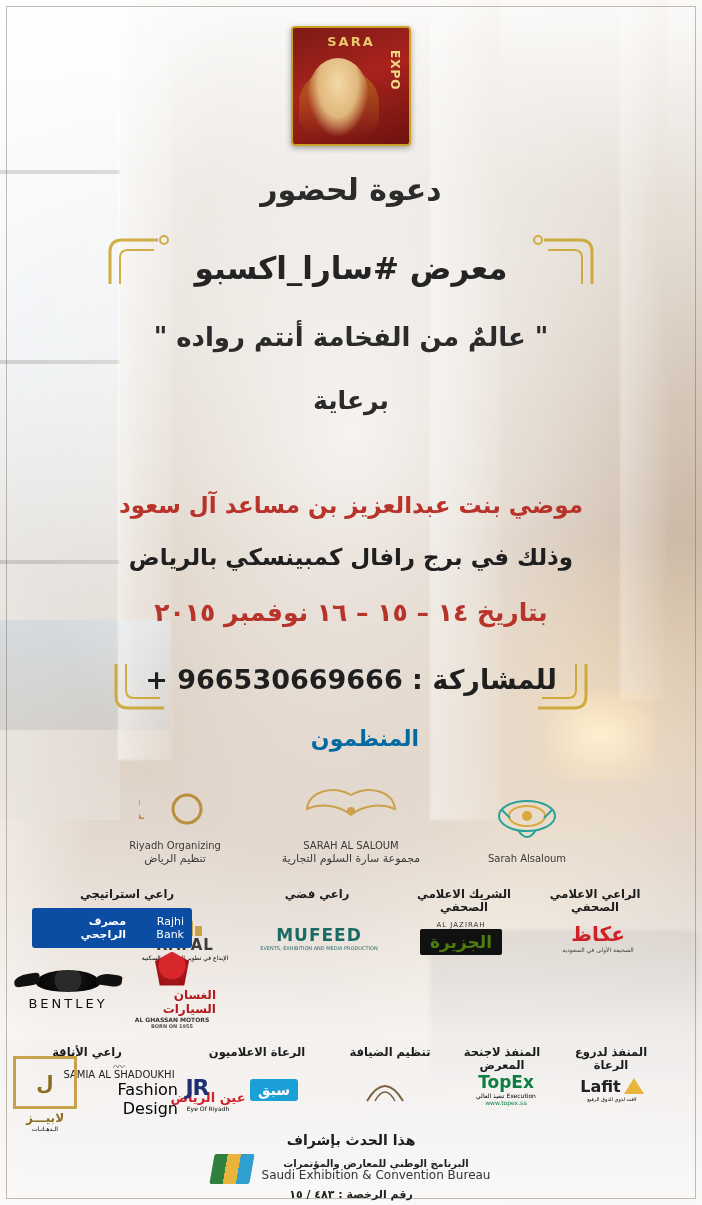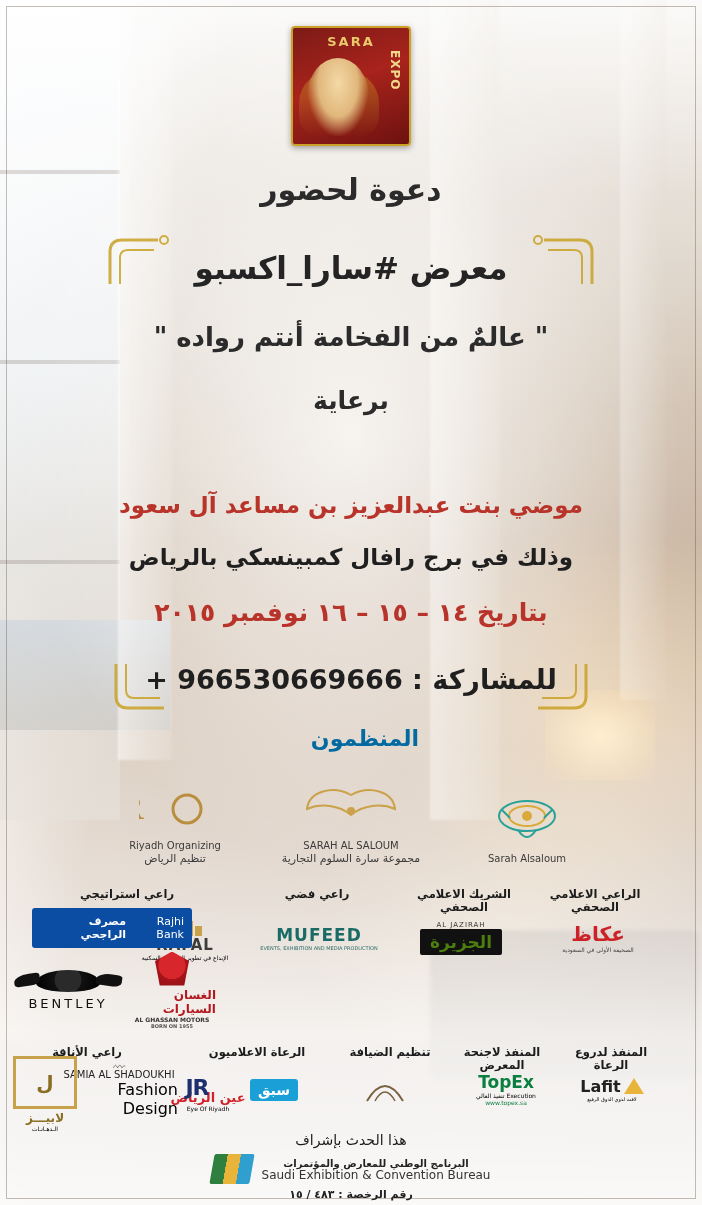--- a/index.html
+++ b/index.html
@@ -199,21 +199,21 @@
   .ghassan{display:flex;flex-direction:column;align-items:center;color:#b3191f;font-size:9px;font-weight:bold;}
   .ghassan .lion{
     width:34px;height:34px;
     background:radial-gradient(circle at 50% 40%, #d7262c 0 50%, #a8141a 52%, #8d0f14 100%);
     clip-path:polygon(50% 0,100% 28%,86% 100%,14% 100%,0 28%);
   }
 
   .footer{
     position:absolute;left:0;right:0;top:1132px;text-align:center;
   }
-  .footer .ftitle{font-size:14px;font-weight:normal;color:#1b1b1b;}
+  .footer .ftitle{font-size:14px;font-weight:bold;color:#1b1b1b;}
   .footer .frow{
     display:flex;align-items:center;justify-content:center;gap:10px;margin-top:6px;
   }
   .footer .fen{font-size:12px;color:#333;line-height:10px;text-align:left;}
   .footer .far{font-size:10px;color:#222;line-height:12px;text-align:center;}
   .footer .book{
     width:40px;height:30px;
     background:linear-gradient(90deg,#2f7f3f 0 33%,#e8b53a 33% 66%,#2f9fd0 66% 100%);
     transform:skewX(-10deg);
     border-radius:2px;

